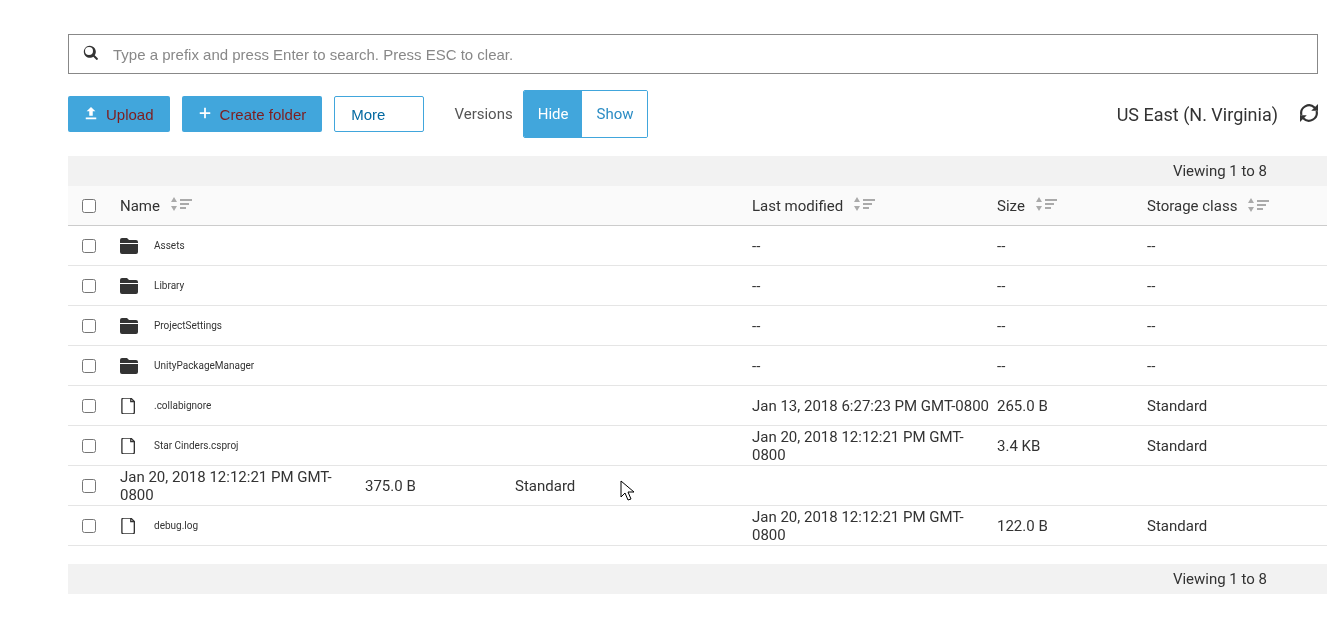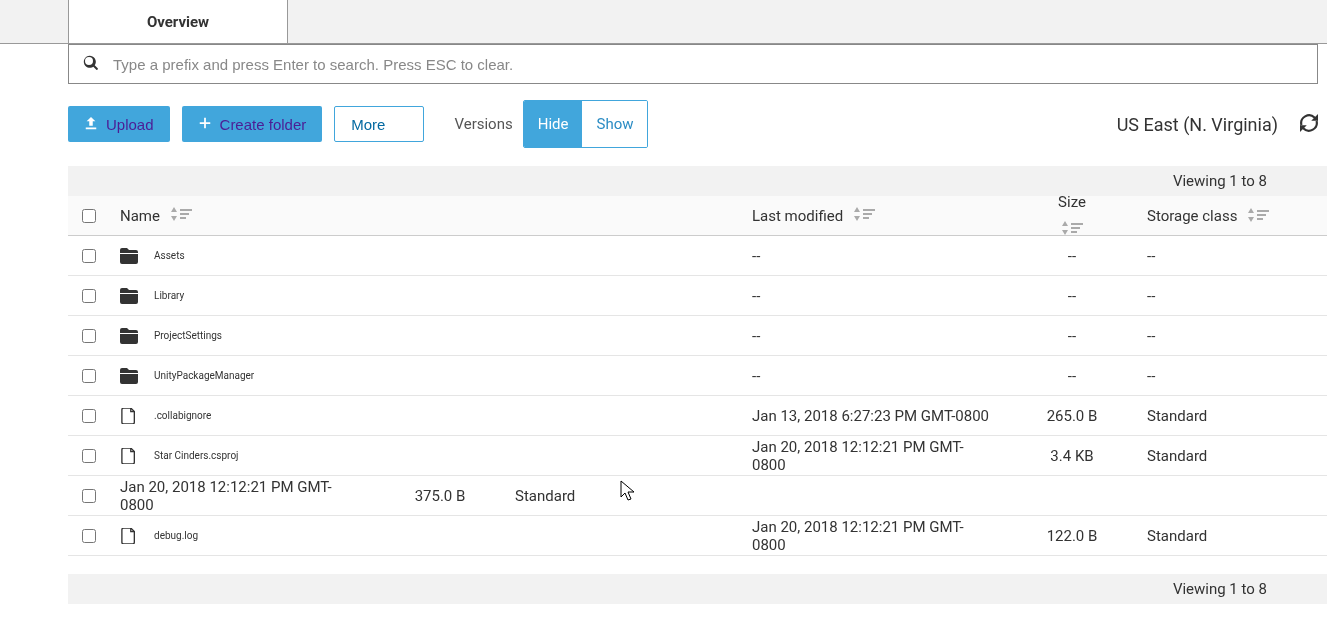--- a/index.html
+++ b/index.html
@@ -39,20 +39,21 @@
       font-weight: 700;
       font-size: 15px;
       color: #333;
       cursor: pointer;
     }
     .content {
       padding: 0 0 0 68px;
       width: 100%;
     }
     .search-row {
+      margin-top: 34px;
       margin-right: 9px;
     }
     .search-box {
       border: 1px solid #888;
       height: 40px;
       display: flex;
       align-items: center;
       padding: 0 14px;
     }
     .search-box svg {
@@ -85,21 +86,21 @@
       align-items: center;
       padding: 0 16px;
       font-size: 15px;
       border-radius: 2px;
       cursor: pointer;
       gap: 8px;
       border: none;
     }
     .btn-primary {
       background: #41a6dc;
-      color: #4c1d95;
+      color: #7f1d1d;
     }
     .btn-outline {
       background: #fff;
       color: #0369a1;
       border: 1px solid #41a6dc;
     }
     .btn svg {
       width: 14px;
       height: 14px;
       fill: #fff;
@@ -199,21 +200,20 @@
       display: flex;
       align-items: center;
       gap: 10px;
     }
     .col-size {
       width: 150px;
       flex-shrink: 0;
       display: flex;
       align-items: center;
       gap: 10px;
-      flex-direction: column;
     }
     .col-storage {
       width: 180px;
       flex-shrink: 0;
       display: flex;
       align-items: flex-end;
       gap: 10px;
     }
     .th {
       font-weight: 400;
@@ -276,25 +276,20 @@
       position: absolute;
       left: 620px;
       top: 480px;
       pointer-events: none;
     }
   </style>
 </head>
 <body>
 
 <div class="page">
-  <div class="tabs-bar">
-    <div class="tab">
-      <span>Overview</span>
-    </div>
-  </div>
 
   <div class="content">
     <div class="search-row">
       <div class="search-box">
         <span>
           <svg viewBox="0 0 16 16">
               <path d="M11.7 10.3a6 6 0 1 0-1.4 1.4l3 3a1 1 0 0 0 1.4-1.4l-3-3zM2 6a4 4 0 1 1 8 0 4 4 0 0 1-8 0z"></path>
             </svg>
         </span>
         <input type="text" placeholder="Type a prefix and press Enter to search. Press ESC to clear." style="">

